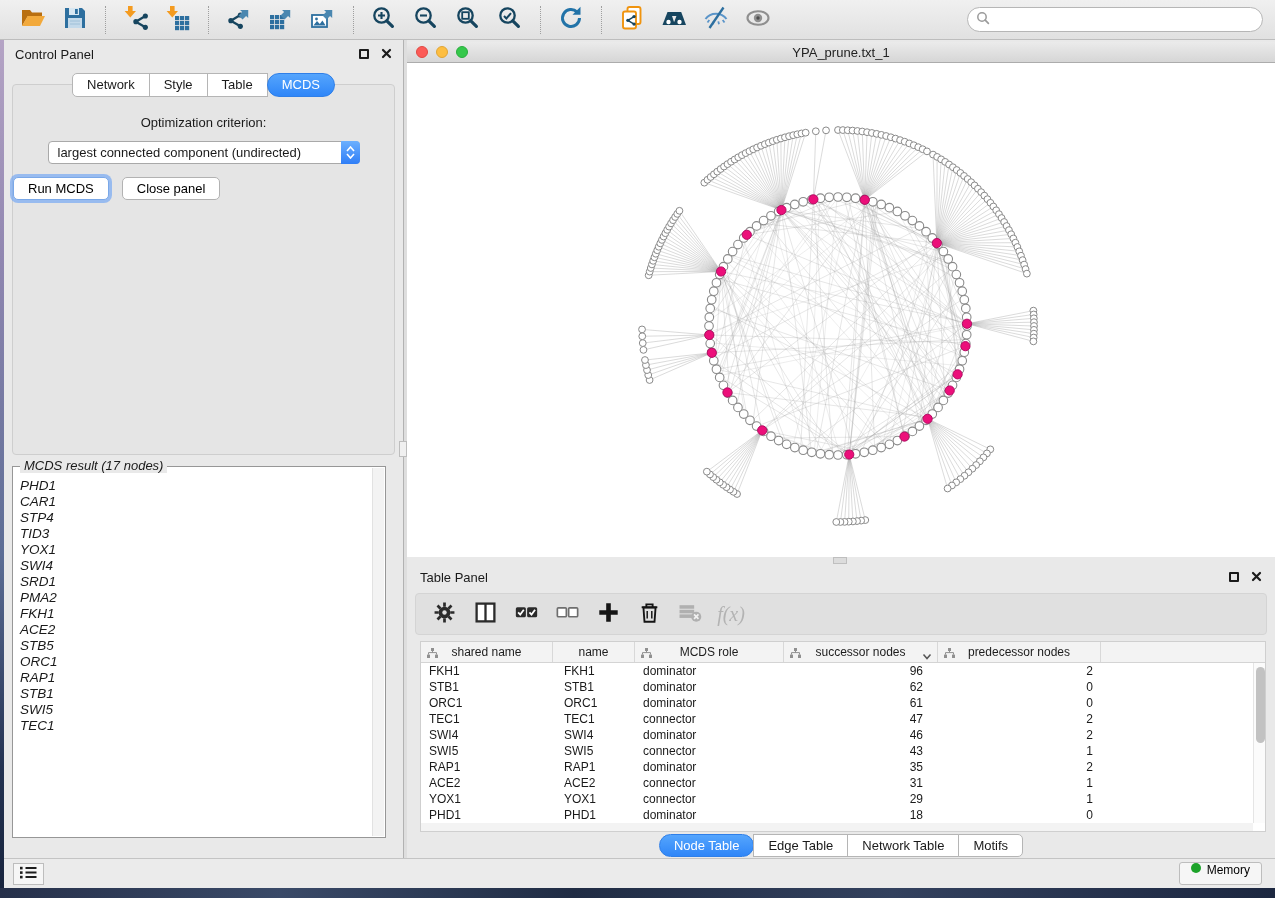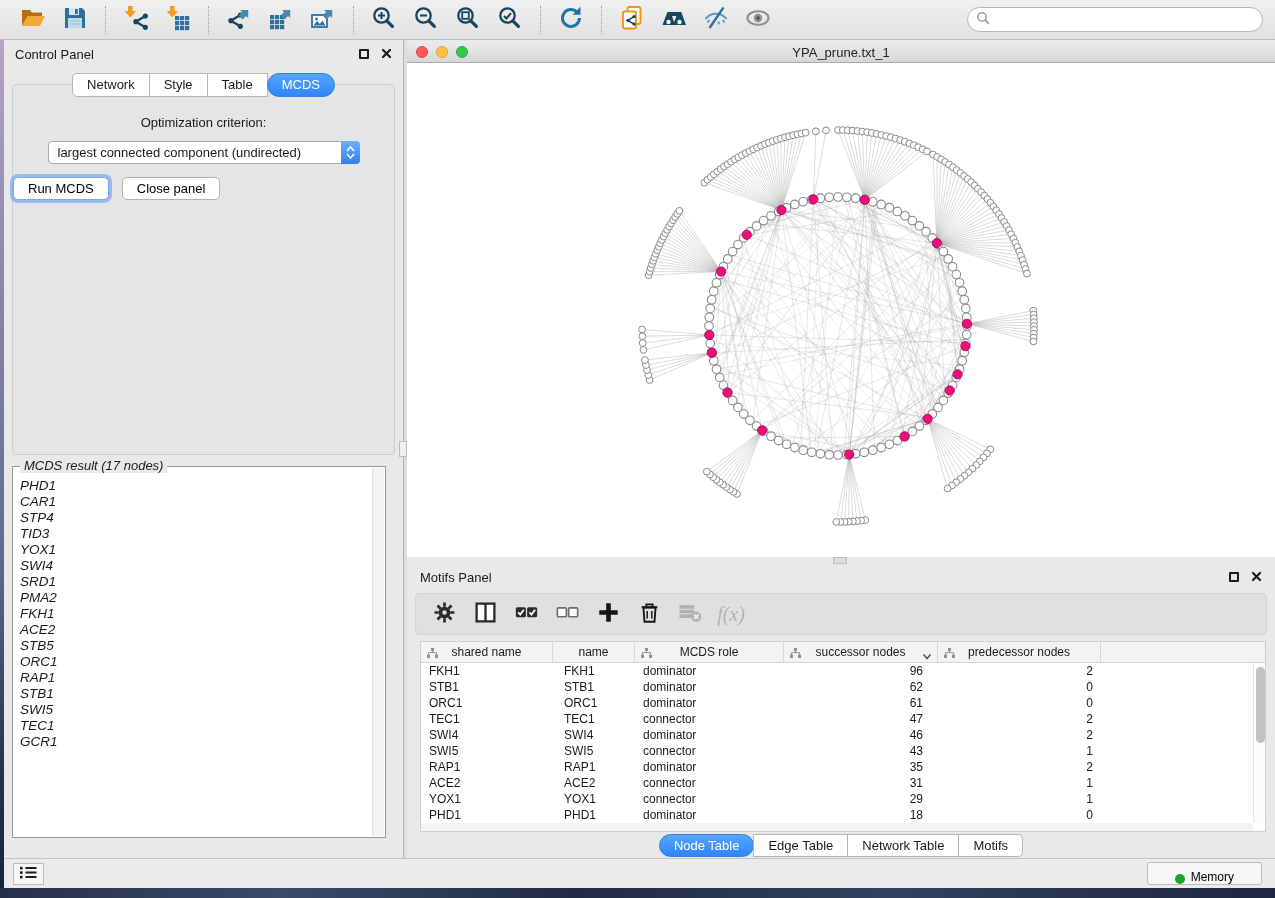--- a/index.html
+++ b/index.html
@@ -111,23 +111,23 @@
     border-radius:5px; }
   .t-hscroll { position:absolute; left:0; right:12px; bottom:0; height:8px; background:#f3f3f3; }
   .tp-tabs { position:absolute; left:0; right:0; bottom:1px; height:23px; display:flex;
     justify-content:center; }
 
   
   .status-bar { position:absolute; left:4px; right:0; top:858px; height:30px; background:#ebebeb;
     border-top:1px solid #c4c4c4; }
   .status-btn { position:absolute; left:9px; top:4px; width:31px; height:22px; background:#f6f6f6;
     border:1px solid #bdbdbd; display:flex; align-items:center; justify-content:center; }
-  .memory-btn { position:absolute; right:13px; top:3px; height:23px; padding:0 27px;
+  .memory-btn { position:absolute; right:13px; top:3px; height:23px; padding:0 11px;
     background:#f6f6f6; border:1px solid #bdbdbd; border-radius:3px; display:flex;
-    align-items:flex-end; gap:6px; font-size:12px; }
+    align-items:flex-start; gap:6px; font-size:12px; }
   .memory-dot { width:10px; height:10px; border-radius:50%; background:#1da32a; }
   button { cursor:default; }
 </style>
 </head>
 <body>
 
 <div class="app">
 
   <div class="toolbar">
     <div class="tb-groups">
@@ -346,21 +346,20 @@
           <div class="mcds-item">SRD1</div>
           <div class="mcds-item">PMA2</div>
           <div class="mcds-item">FKH1</div>
           <div class="mcds-item">ACE2</div>
           <div class="mcds-item">STB5</div>
           <div class="mcds-item">ORC1</div>
           <div class="mcds-item">RAP1</div>
           <div class="mcds-item">STB1</div>
           <div class="mcds-item">SWI5</div>
           <div class="mcds-item">TEC1</div>
-          <div class="mcds-item">GCR1</div>
         </div>
       <div class="mcds-scroll"></div>
     </div>
   </div>
 
   <div class="v-split"></div>
   <div class="v-split-handle"></div>
 
   <div class="net-window">
     <div class="net-title">
@@ -978,21 +977,21 @@
             <circle cx="314.0862954722721" cy="208.48224423544977" r="4.6"></circle>
           </g>
         </svg>
     </div>
   </div>
 
   <div class="h-split-handle"></div>
 
   <div class="table-panel">
     <div class="tp-header">
-      <span>Motifs Panel</span>
+      <span>Table Panel</span>
       <span class="win-btns">
         <span class="float-box"></span>
         <span><svg width="11" height="11" viewBox="0 0 11 11">
               <path d="M2 2l7 7M9 2l-7 7" stroke="#1b1b1b" stroke-width="2.2" stroke-linecap="round"></path>
             </svg></span>
       </span>
     </div>
     <div class="tp-toolbar">
         <button class="tp-icon-btn">
           <span><svg width="23" height="23" viewBox="0 0 22 22">

